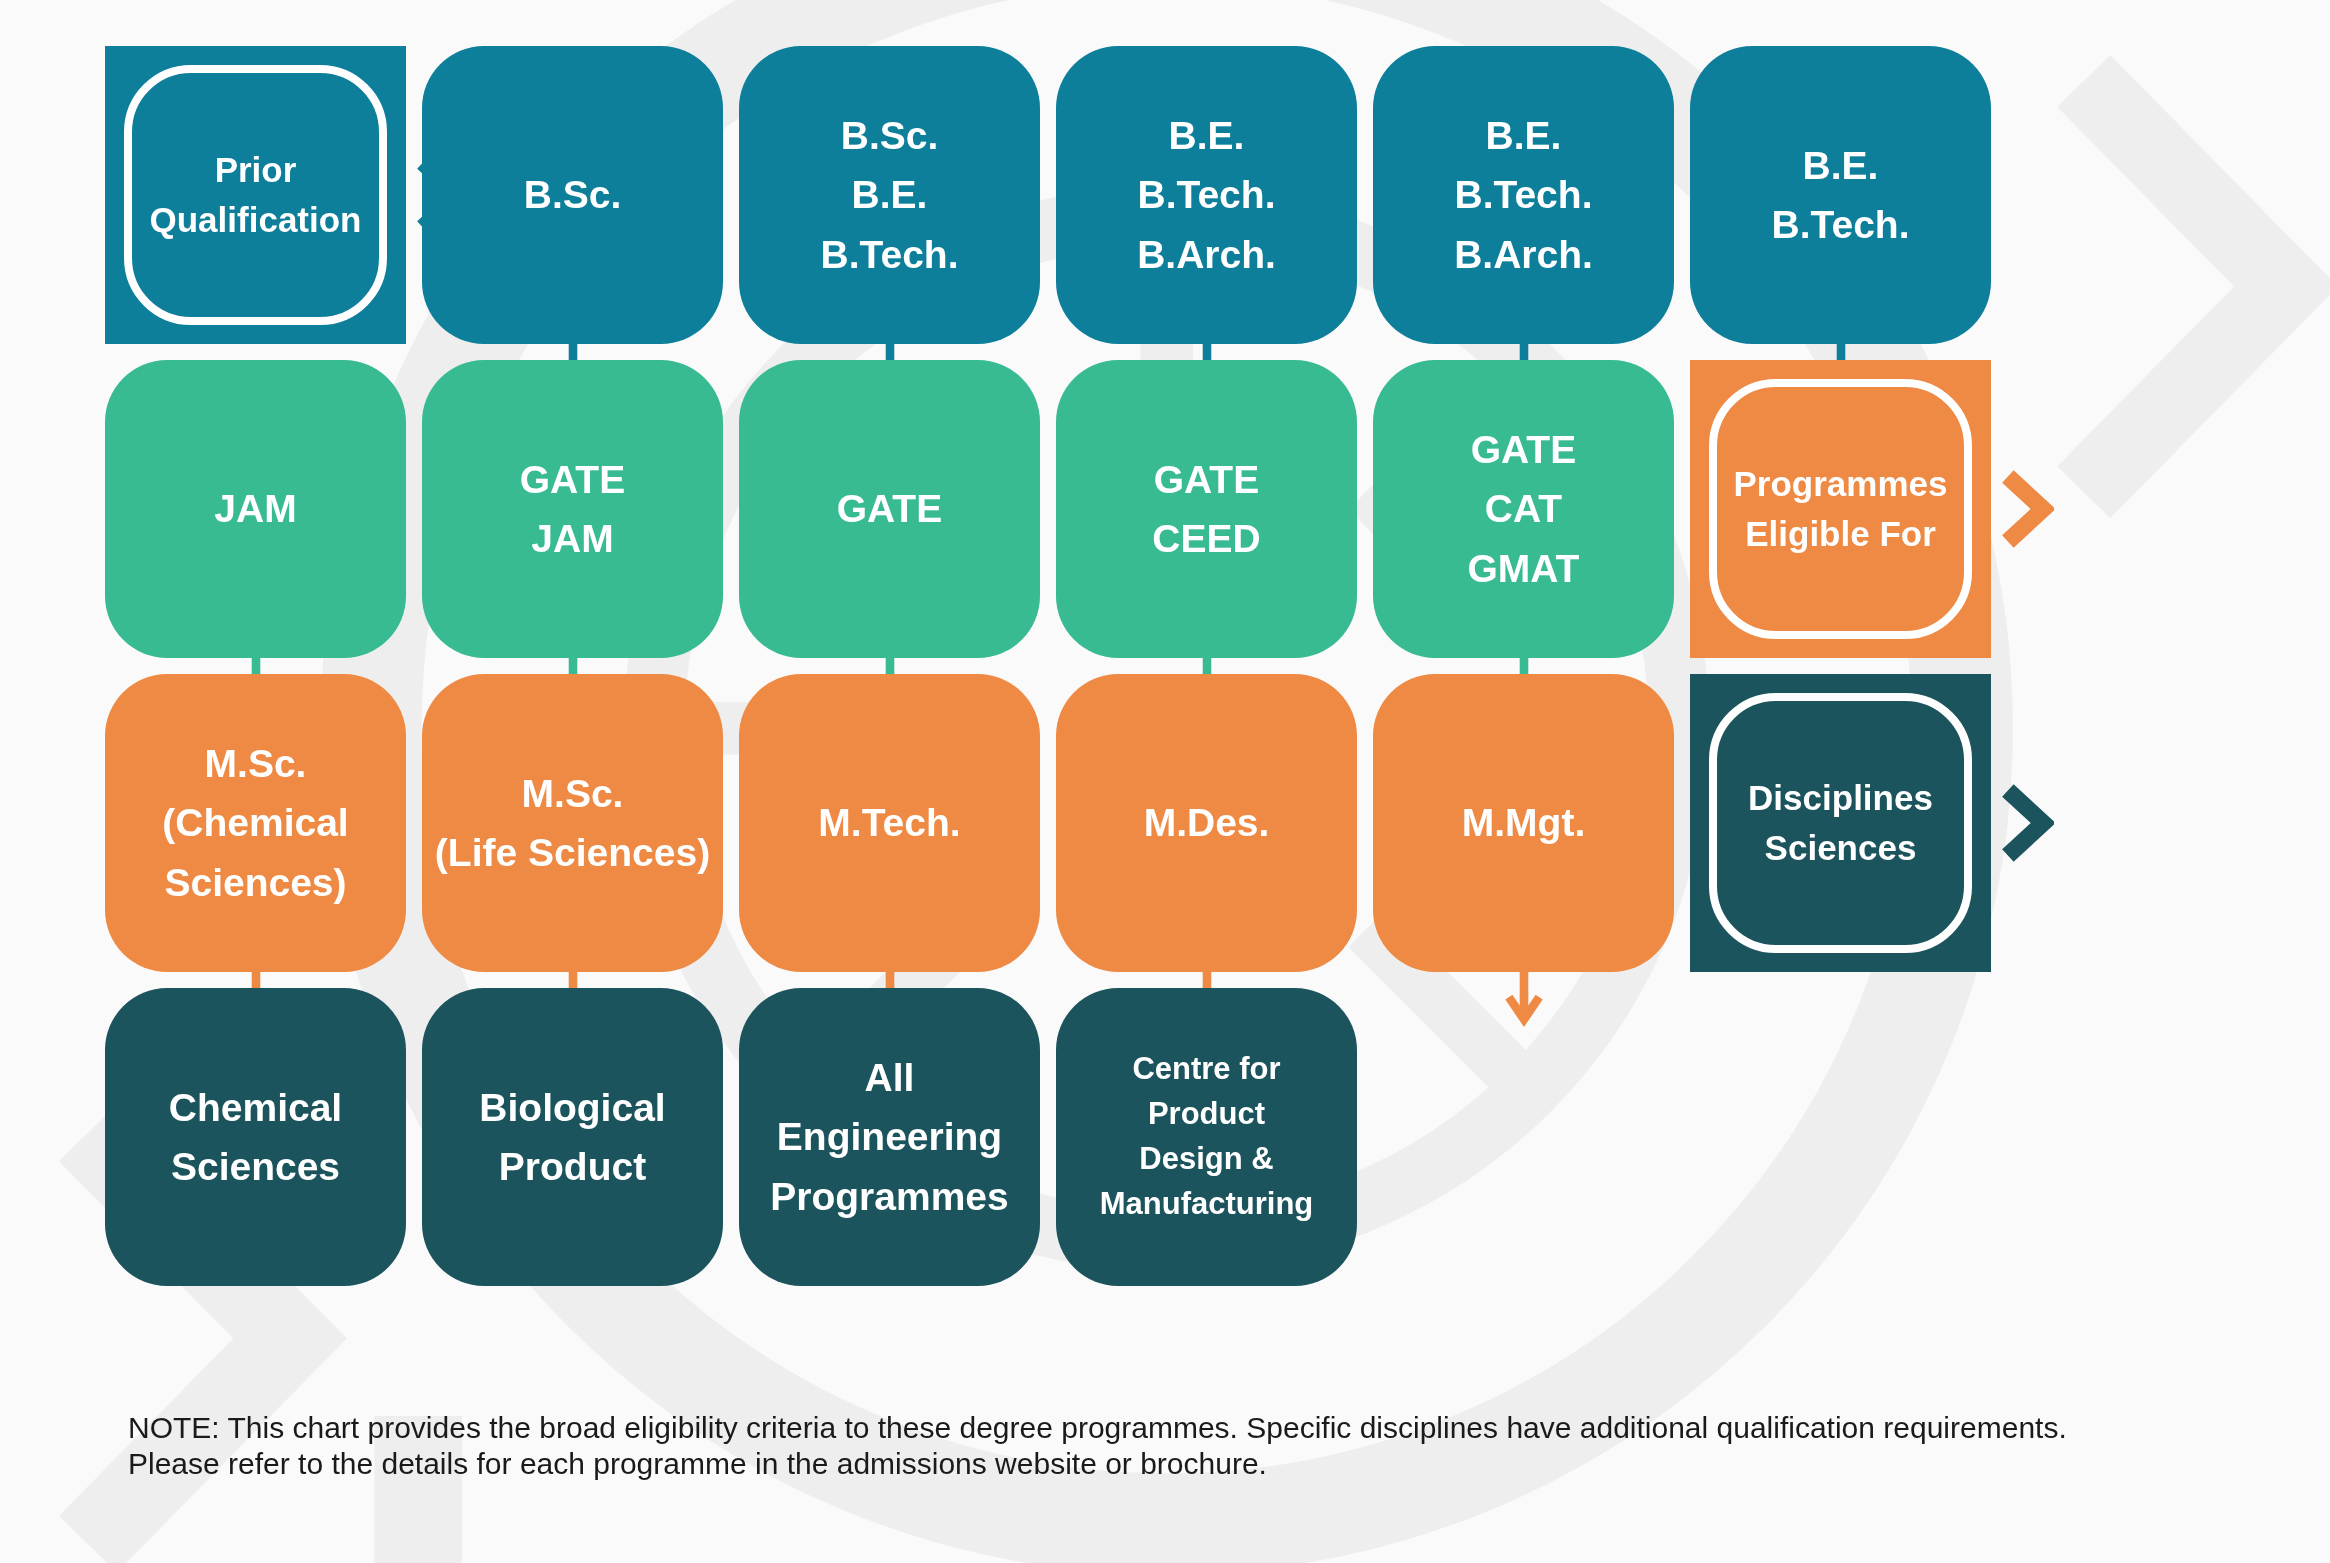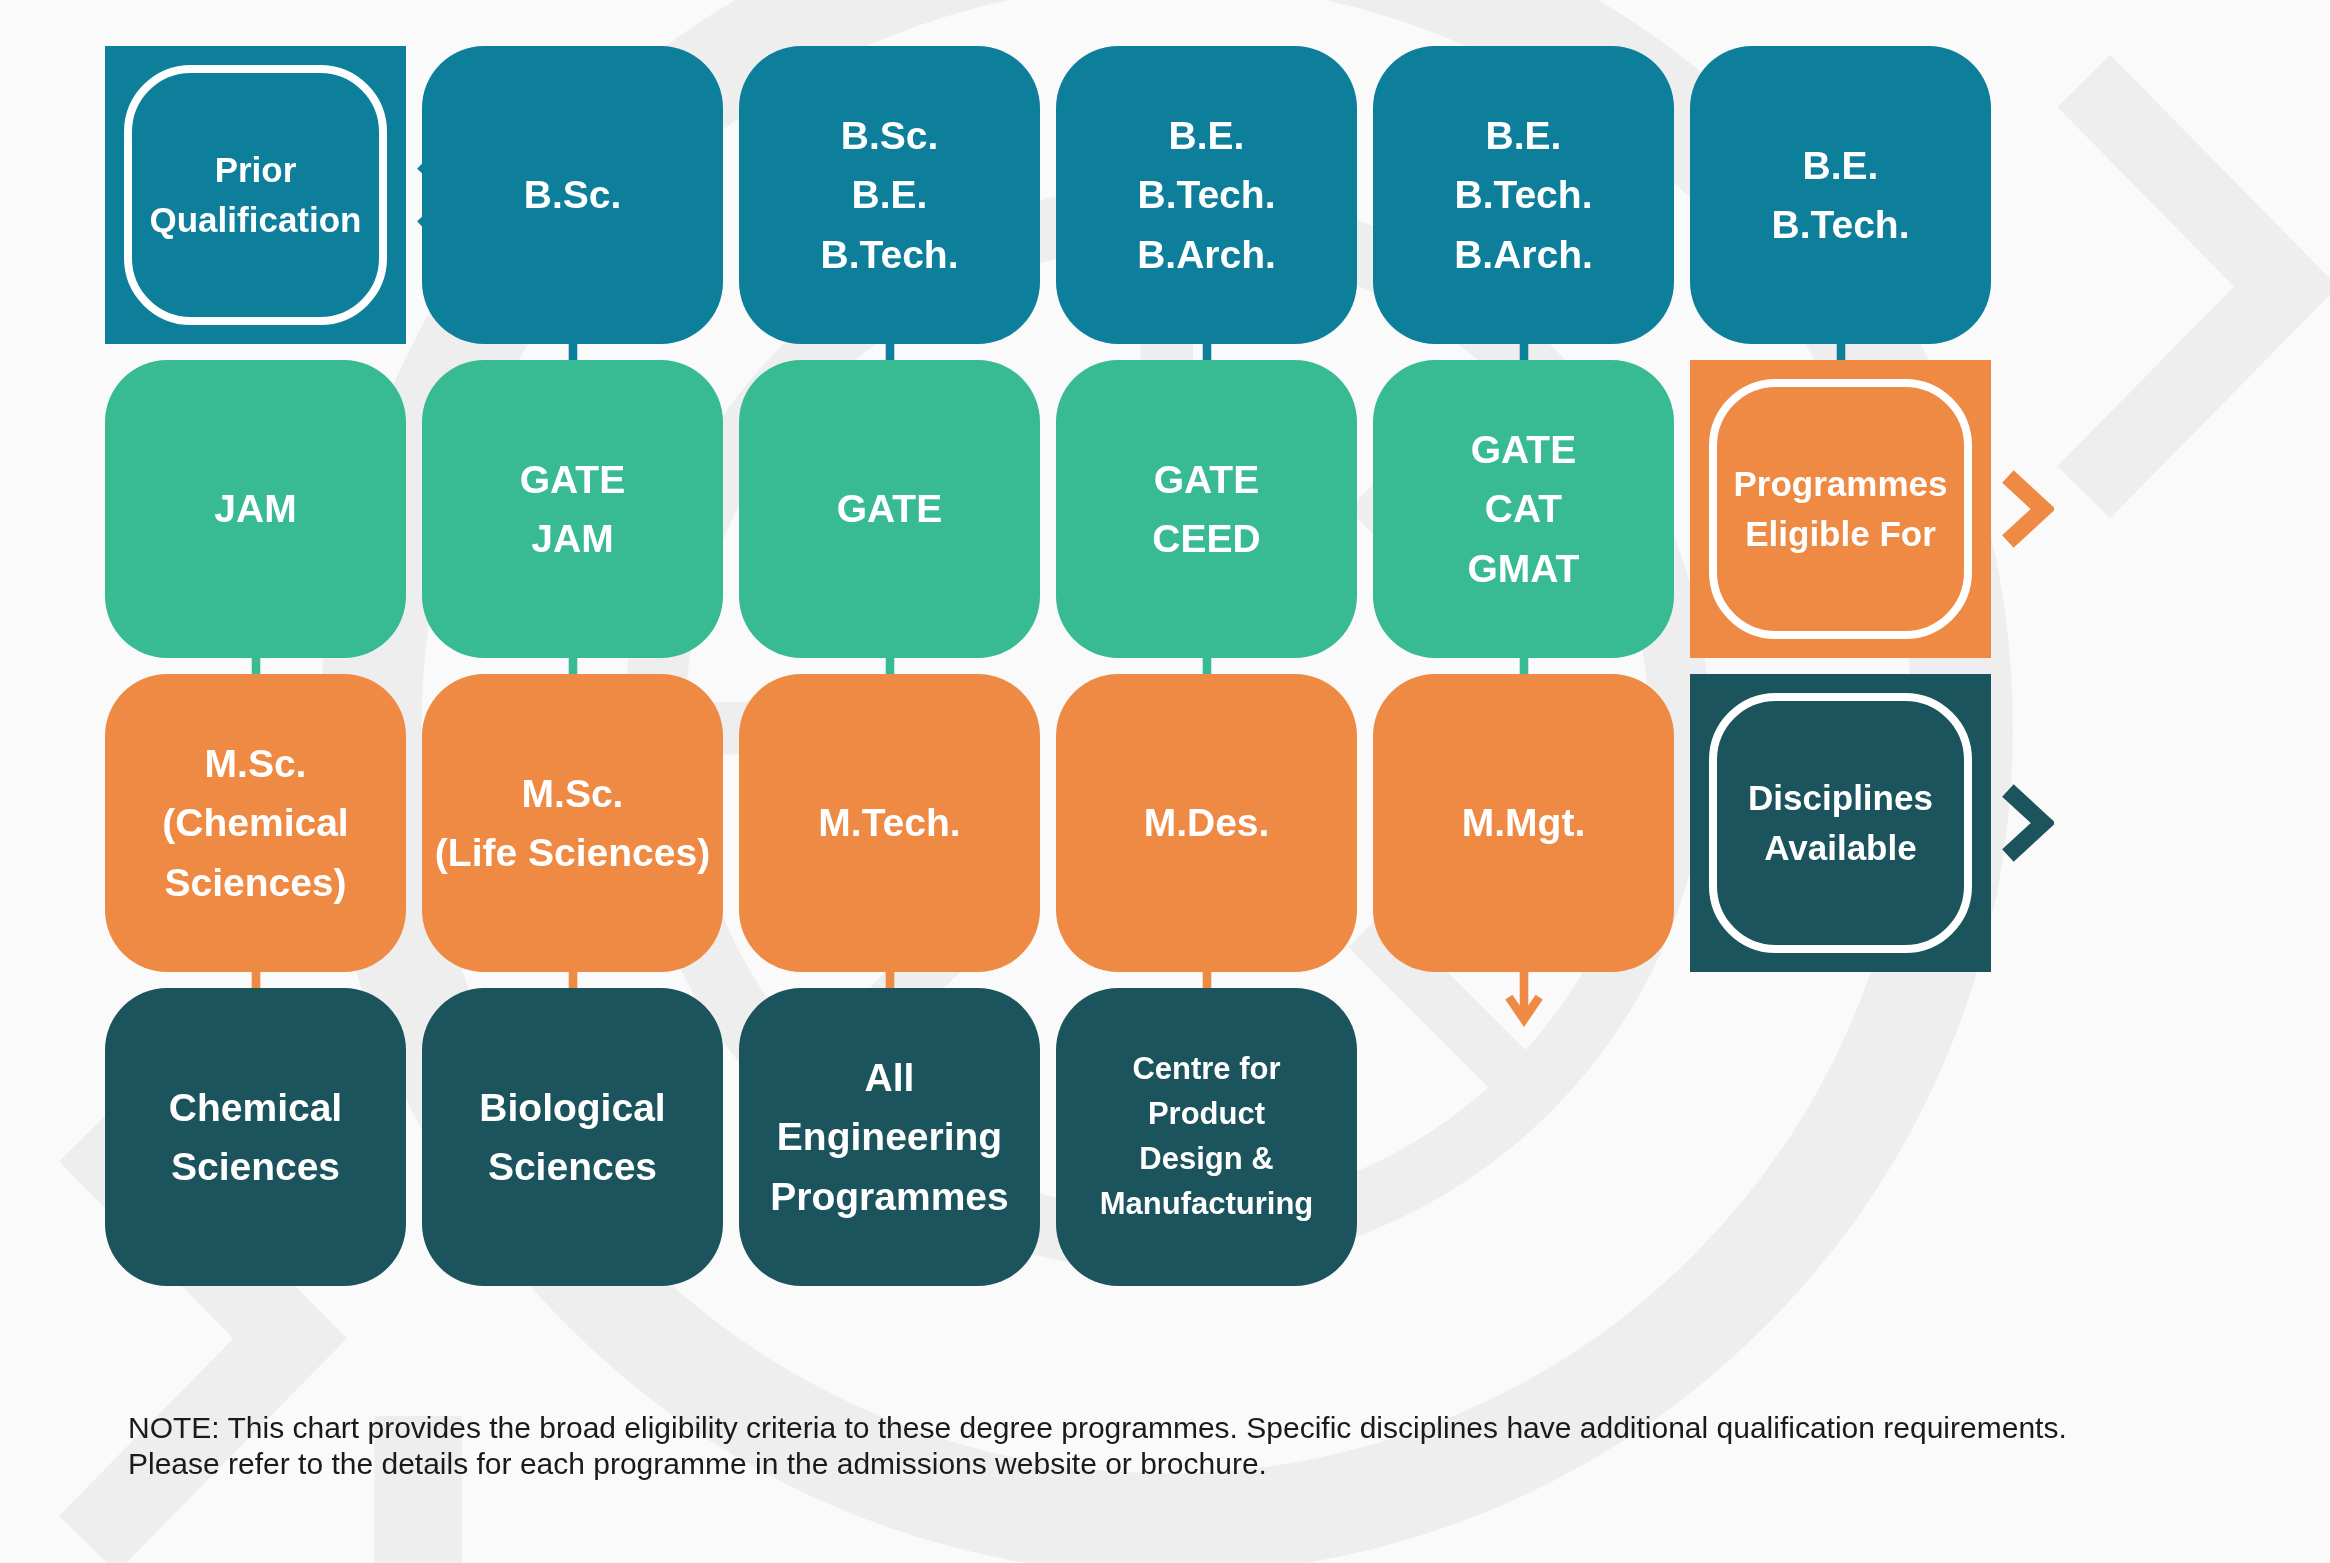--- a/index.html
+++ b/index.html
@@ -227,32 +227,32 @@
       <div class="label">M.Mgt.</div>
       <svg class="darr" viewBox="0 0 64 88">
           <rect x="25.5" y="0" width="13" height="66"></rect>
           <polyline points="9,38 32,72 55,38"></polyline>
         </svg>
     </div>
 
     <div class="cell header r3">
       <div class="outline"></div>
       <div class="label">Disciplines
-Available</div>
+Sciences</div>
       <svg class="chev" viewBox="0 0 84 124">
           <polyline points="16,14 68,62 16,110"></polyline>
         </svg>
     </div>
     <div class="cell box r3">
       <div class="label">Chemical
 Sciences</div>
     </div>
     <div class="cell box r3">
       <div class="label">Biological
-Sciences</div>
+Product</div>
     </div>
     <div class="cell box r3">
       <div class="label">All
 Engineering
 Programmes</div>
     </div>
     <div class="cell box r3">
       <div class="label fs-small">Centre for
 Product
 Design &amp;

